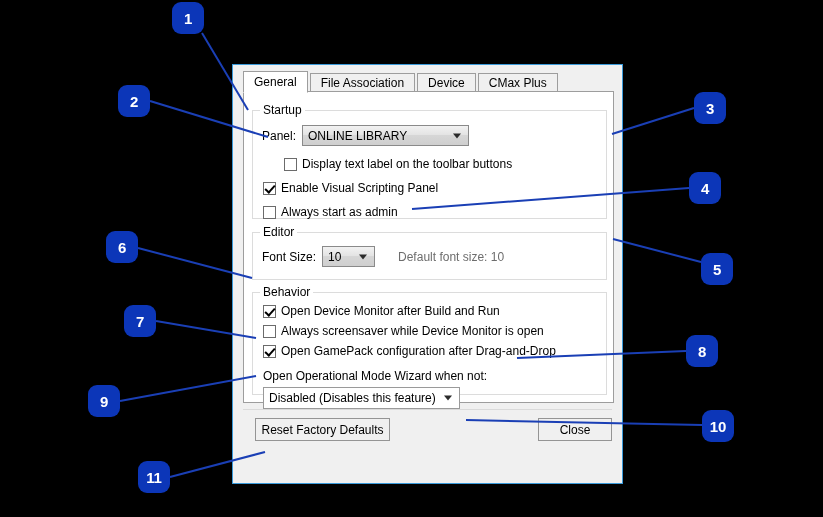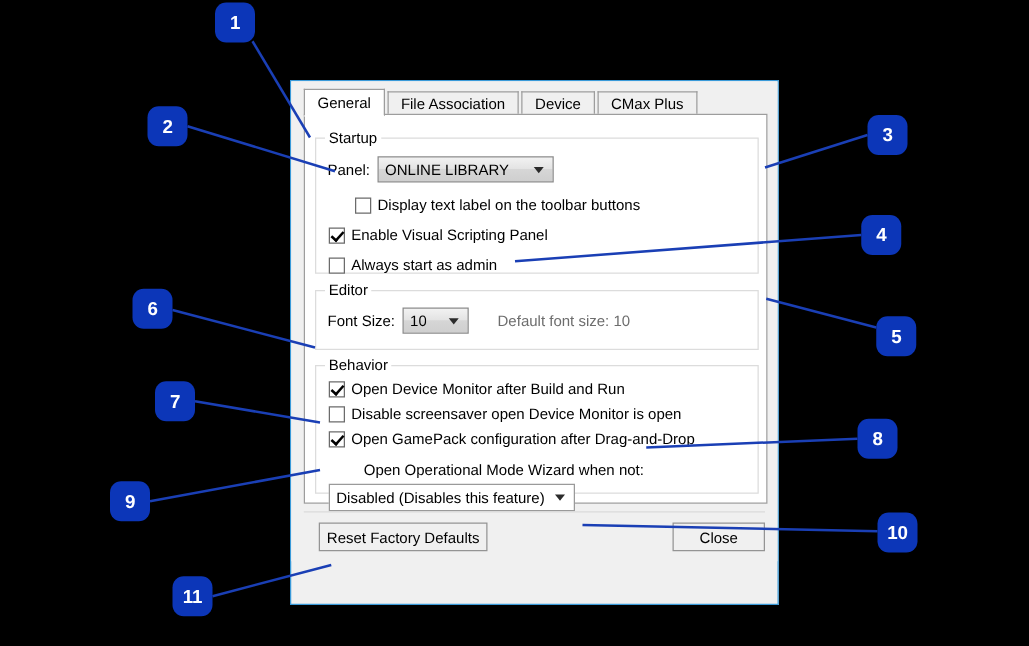--- a/index.html
+++ b/index.html
@@ -276,21 +276,21 @@
       <div class="tab">CMax Plus</div>
     </div>
 
     <div class="tabbody">
 
       <div class="group" style="left:8px; top:18px; width:355px; height:109px;">
         <span class="group-label">Startup</span>
 
         <div class="row" style="left:9px; top:14px;">
           <span class="lbl">Panel:</span>
-          <div class="combo" style="width:141px; margin-left:6px;">
+          <div class="combo" style="width:167px; margin-left:6px;">
             <span class="cval">ONLINE LIBRARY</span>
             <span class="carrow"></span>
           </div>
         </div>
 
         <div class="cbrow" style="left:10px; top:46px;margin-left:21px;">
           <span class="cbox"></span>
           <span class="lbl">Display text label on the toolbar buttons</span>
         </div>
 
@@ -321,29 +321,29 @@
       <div class="group" style="left:8px; top:200px; width:355px; height:103px;">
         <span class="group-label">Behavior</span>
 
         <div class="cbrow" style="left:10px; top:11px;">
           <span class="cbox checked"></span>
           <span class="lbl">Open Device Monitor after Build and Run</span>
         </div>
 
         <div class="cbrow" style="left:10px; top:31px;">
           <span class="cbox"></span>
-          <span class="lbl">Disable screensaver open Device Monitor is open</span>
+          <span class="lbl">Always screensaver while Device Monitor is open</span>
         </div>
 
         <div class="cbrow" style="left:10px; top:51px;">
           <span class="cbox checked"></span>
           <span class="lbl">Open GamePack configuration after Drag-and-Drop</span>
         </div>
 
-        <div class="row" style="left:10px; top:76px;margin-left:28px;">
+        <div class="row" style="left:10px; top:76px;">
           <span class="lbl">Open Operational Mode Wizard when not:</span>
         </div>
 
         <div class="combo white" style="position:absolute; left:10px; top:94px; width:197px;">
           <span class="cval">Disabled (Disables this feature)</span>
           <span class="carrow"></span>
         </div>
       </div>
 
     </div>

